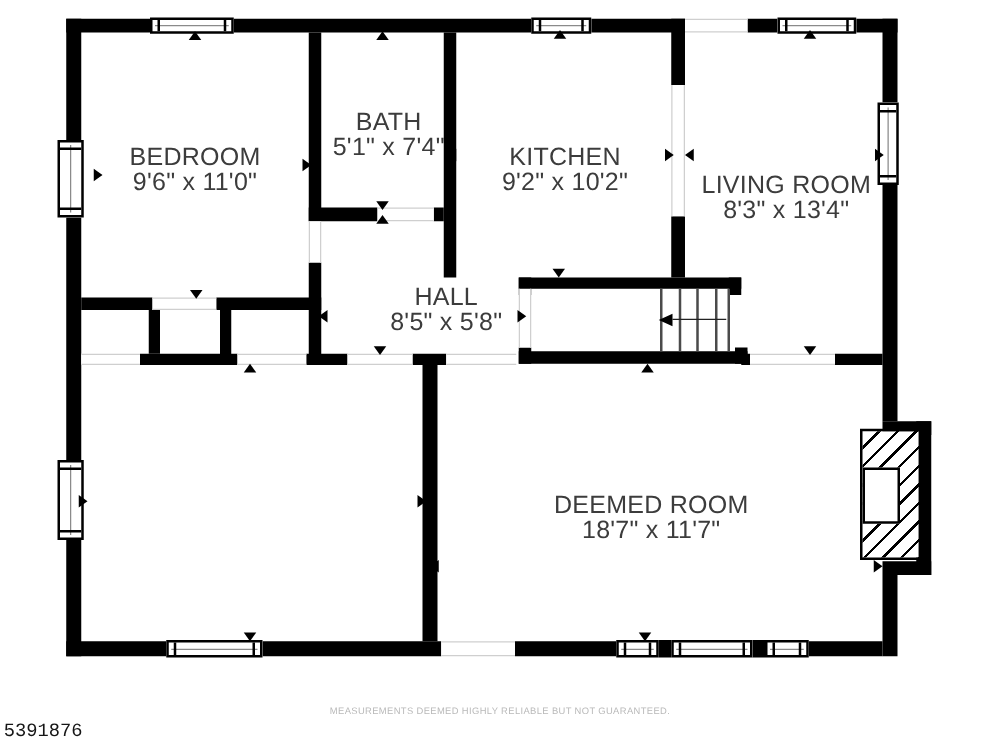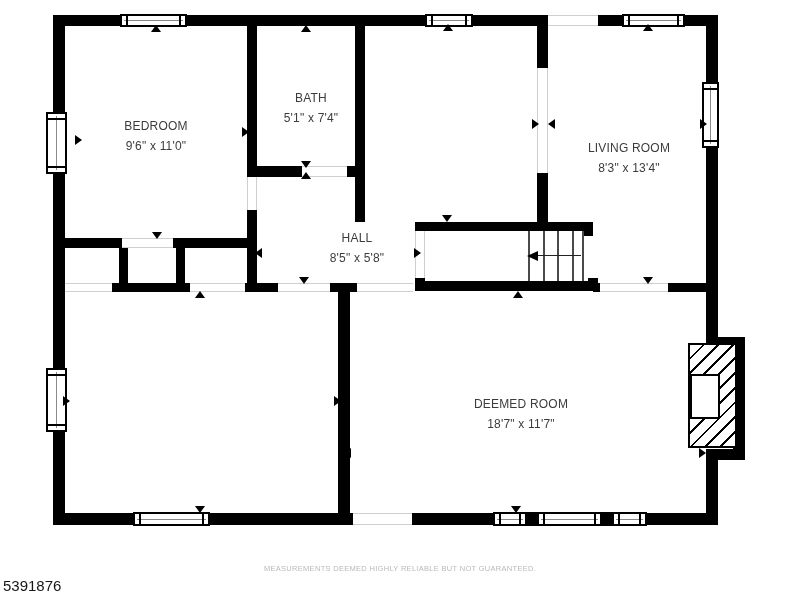--- a/index.html
+++ b/index.html
@@ -14,36 +14,36 @@
   .window .tick{position:absolute;background:#000;}
   .opening{position:absolute;background:#fff;}
   .opening .edge{position:absolute;background:#cfcfcf;}
   .arrow{position:absolute;width:0;height:0;}
   .arrow.up{border-left:5px solid transparent;border-right:5px solid transparent;border-bottom:7px solid #000;}
   .arrow.down{border-left:5px solid transparent;border-right:5px solid transparent;border-top:7px solid #000;}
   .arrow.left{border-top:5px solid transparent;border-bottom:5px solid transparent;border-right:7px solid #000;}
   .arrow.right{border-top:5px solid transparent;border-bottom:5px solid transparent;border-left:7px solid #000;}
   .room-label{
     position:absolute;transform:translate(-50%,-50%);text-align:center;
-    color:#3c3c3c;font-size:12px;line-height:20px;letter-spacing:.2px;white-space:nowrap;
+    color:#3c3c3c;font-size:20px;line-height:20px;letter-spacing:.2px;white-space:nowrap;
   }
   .tread{position:absolute;background:#4a4a4a;width:2px;}
   .stair-dir-line{position:absolute;background:#222;height:1px;}
   .stair-dir-head{position:absolute;width:0;height:0;border-top:5px solid transparent;border-bottom:5px solid transparent;border-right:11px solid #000;}
   #fireplace{
     position:absolute;box-sizing:border-box;border:2px solid #000;background:
     repeating-linear-gradient(135deg,#fff 0px,#fff 8.5px,#000 8.5px,#000 10.5px);
   }
   #firebox{position:absolute;box-sizing:border-box;border:2px solid #000;background:#fff;}
   #footer-disclaimer{
     position:absolute;left:0;top:564px;width:800px;text-align:center;
     font-size:7.5px;letter-spacing:.3px;color:#b9b9b9;
   }
   #plan-number{
-    position:absolute;left:3px;top:577px;font-size:15px;color:#161616;
+    position:absolute;left:3px;top:577px;font-size:15px;color:#161616;font-family:Liberation Mono, monospace;
   }
 </style>
 </head>
 <body>
 
 <div id="stage">
   <div id="plan">
       <div class="wall" style="left: 53px; top: 15px; width: 67px; height: 11px;"></div>
       <div class="wall" style="left: 187px; top: 15px; width: 238px; height: 11px;"></div>
       <div class="wall" style="left: 473px; top: 15px; width: 75px; height: 11px;"></div>
@@ -221,20 +221,24 @@
       <div class="arrow down" style="left: 195px; top: 505.5px;"></div>
       <div class="arrow down" style="left: 511px; top: 505.5px;"></div>
       <div class="room-label" style="left: 156px; top: 136px;">
         <div>BEDROOM</div>
         <div>9'6" x 11'0"</div>
       </div>
       <div class="room-label" style="left: 311px; top: 108px;">
         <div>BATH</div>
         <div>5'1" x 7'4"</div>
       </div>
+      <div class="room-label" style="left: 452px; top: 136px;">
+        <div>KITCHEN</div>
+        <div>9'2" x 10'2"</div>
+      </div>
       <div class="room-label" style="left: 629px; top: 158px;">
         <div>LIVING ROOM</div>
         <div>8'3" x 13'4"</div>
       </div>
       <div class="room-label" style="left: 325px; top: 248px; margin-left: 32px;">
         <div>HALL</div>
         <div>8'5" x 5'8"</div>
       </div>
       <div class="room-label" style="left: 521px; top: 414px;">
         <div>DEEMED ROOM</div>

